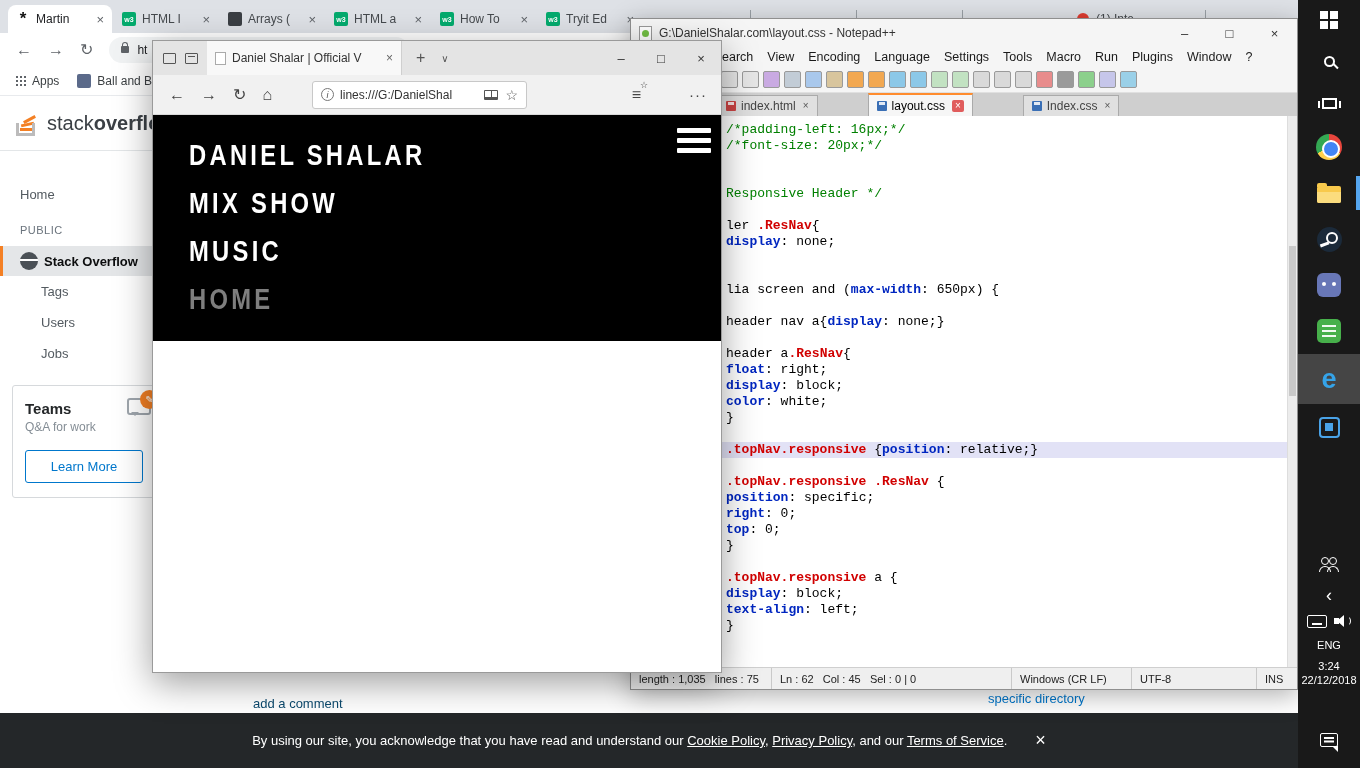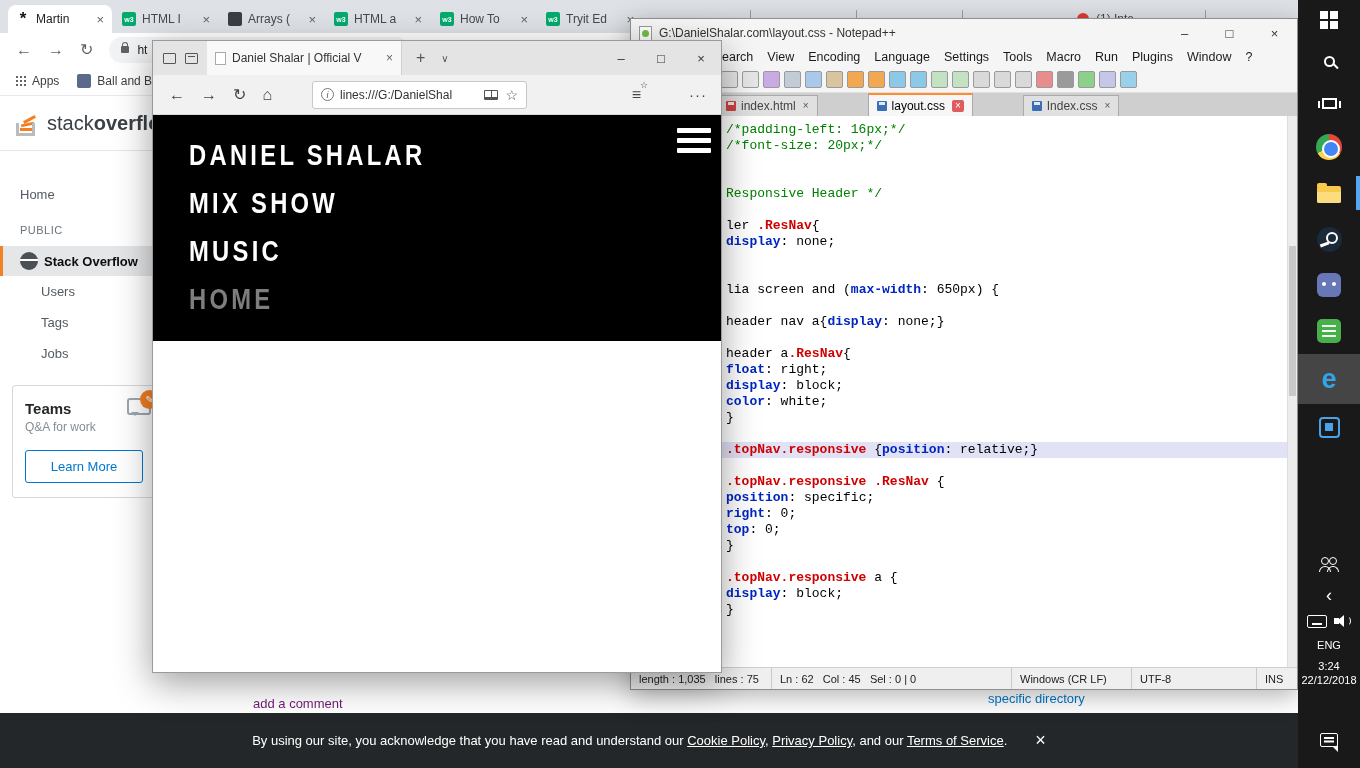--- a/index.html
+++ b/index.html
@@ -50,21 +50,21 @@
   .so-globe { width:18px; height:18px; border-radius:50%; margin-right:6px; background:linear-gradient(#4a5056 7px,#fff 7px,#fff 9px,#4a5056 9px); flex:0 0 auto; }
   .so-subitem { display:block; padding:8px 0 8px 41px; font-size:13px; color:#535a60; }
   .teams-card { position:relative; margin:16px 0 0 12px; width:150px; border:1px solid #d6d9dc; border-radius:3px; padding:14px 12px 14px 12px; }
   .teams-title { font-size:15px; font-weight:bold; color:#242729; }
   .teams-sub { margin-top:3px; font-size:12px; color:#848d95; }
   .learn-btn { margin-top:16px; width:118px; border:1px solid #0077cc; border-radius:3px; color:#0077cc; font-size:13px; text-align:center; padding:8px 0; background:#fff; }
   .bubble { position:absolute; top:12px; right:10px; width:24px; height:17px; border:2px solid #9fa6ad; border-radius:3px; }
   .bubble::after { content:''; position:absolute; left:2px; bottom:-7px; border:4px solid transparent; border-top-color:#9fa6ad; }
   .pencil-badge { position:absolute; right:-10px; top:-10px; width:19px; height:19px; border-radius:50%; background:#f48024; color:#fff; font-size:10px; display:flex; align-items:center; justify-content:center; }
 
-  .add-comment { position:absolute; left:253px; top:696px; font-size:13px; color:#701a75; text-decoration:none; }
+  .add-comment { position:absolute; left:253px; top:696px; font-size:13px; color:#0c4a6e; text-decoration:none; }
   .spec-dir { position:absolute; left:988px; top:691px; font-size:13px; color:#0077cc; text-decoration:none; }
 
   .cookie-banner { position:absolute; left:0; top:713px; width:1298px; height:55px; background:#242729; display:flex; align-items:center; justify-content:center; font-size:13px; color:#ffffff; }
   .cookie-banner a { color:#ffffff; text-decoration:underline; }
   .cb-close { margin-left:28px; font-size:18px; color:#fff; }
 
   
   #notepad { left:630px; top:18px; width:668px; height:672px; background:#f2f2f2; border:1px solid #8f8f8f; box-shadow:0 6px 24px rgba(0,0,0,.3); z-index:5; }
   .np-title { height:28px; display:flex; align-items:center; padding-left:8px; font-size:12px; color:#333; background:#f5f5f5; }
   .np-ic { width:13px; height:15px; background:#fff; border:1px solid #999; position:relative; flex:0 0 auto; }
@@ -254,22 +254,22 @@
     </div>
 
     <div class="so-sidebar">
       <div class="so-home">Home</div>
       <div class="so-section">PUBLIC</div>
       <div class="so-active">
         <span class="so-globe"></span>
         <span>Stack Overflow</span>
       </div>
       <div>
+          <span class="so-subitem">Tags</span>
           <span class="so-subitem">Users</span>
-          <span class="so-subitem">Tags</span>
           <span class="so-subitem">Jobs</span>
         </div>
       <div class="teams-card">
         <span class="bubble">
           <span class="pencil-badge">✎</span>
         </span>
         <div class="teams-title">Teams</div>
         <div class="teams-sub">Q&amp;A for work</div>
         <div class="learn-btn">Learn More</div>
       </div>
@@ -377,20 +377,21 @@
           <div class="code-line hl"><span class="cl">.topNav.responsive</span><span class="tx"> {</span><span class="pr">position</span><span class="tx">: relative;}</span></div>
           <div class="code-line"></div>
           <div class="code-line"><span class="cl">.topNav.responsive</span><span class="tx"> </span><span class="cl">.ResNav</span><span class="tx"> {</span></div>
           <div class="code-line"><span class="pr">position</span><span class="tx">: specific;</span></div>
           <div class="code-line"><span class="pr">right</span><span class="tx">: 0;</span></div>
           <div class="code-line"><span class="pr">top</span><span class="tx">: 0;</span></div>
           <div class="code-line"><span class="tx">}</span></div>
           <div class="code-line"></div>
           <div class="code-line"><span class="cl">.topNav.responsive</span><span class="tx"> a {</span></div>
           <div class="code-line"><span class="pr">display</span><span class="tx">: block;</span></div>
+          <div class="code-line"><span class="pr">text-align</span><span class="tx">: left;</span></div>
           <div class="code-line"><span class="tx">}</span></div>
         </div>
       <div class="np-scroll">
         <div class="np-thumb"></div>
       </div>
     </div>
     <div class="np-status">
       <span class="st-len">length : 1,035   lines : 75</span>
       <span class="st-pos">Ln : 62   Col : 45   Sel : 0 | 0</span>
       <span class="st-eol">Windows (CR LF)</span>

